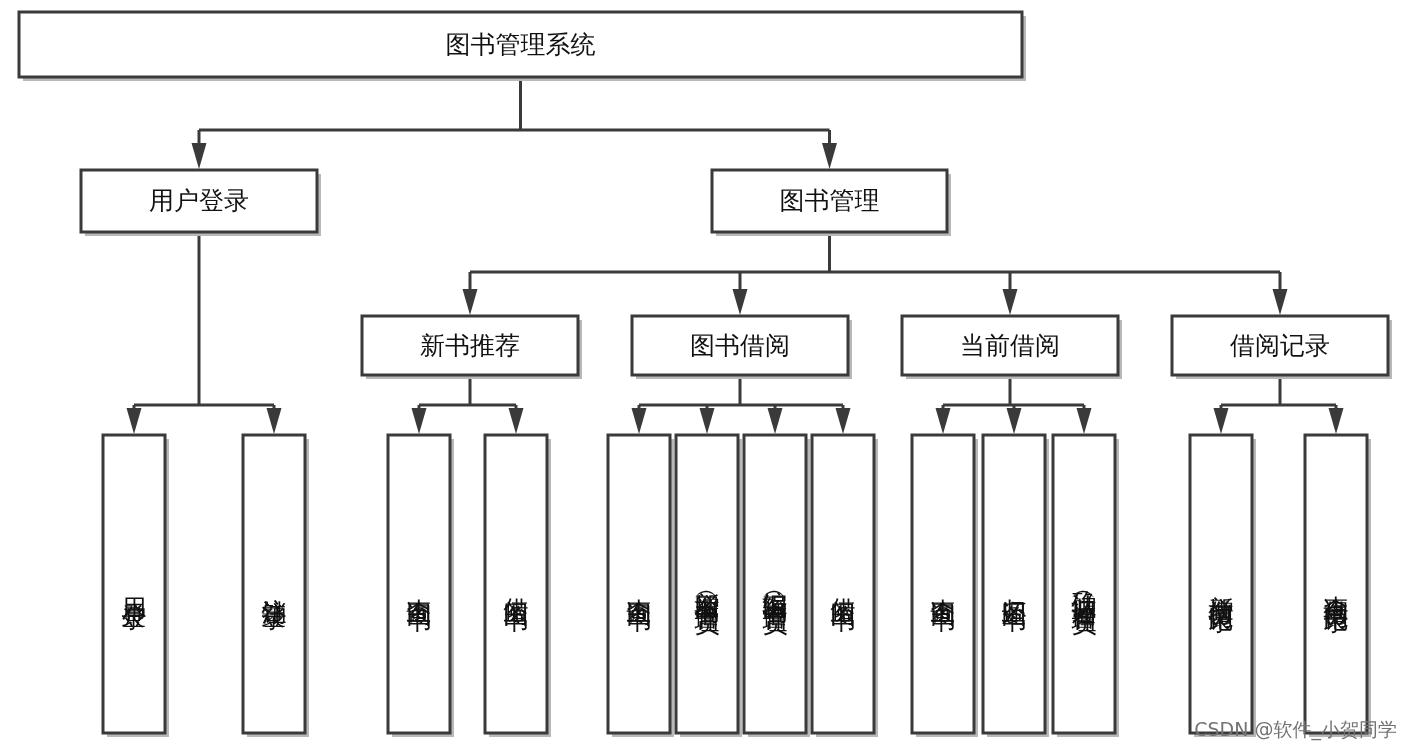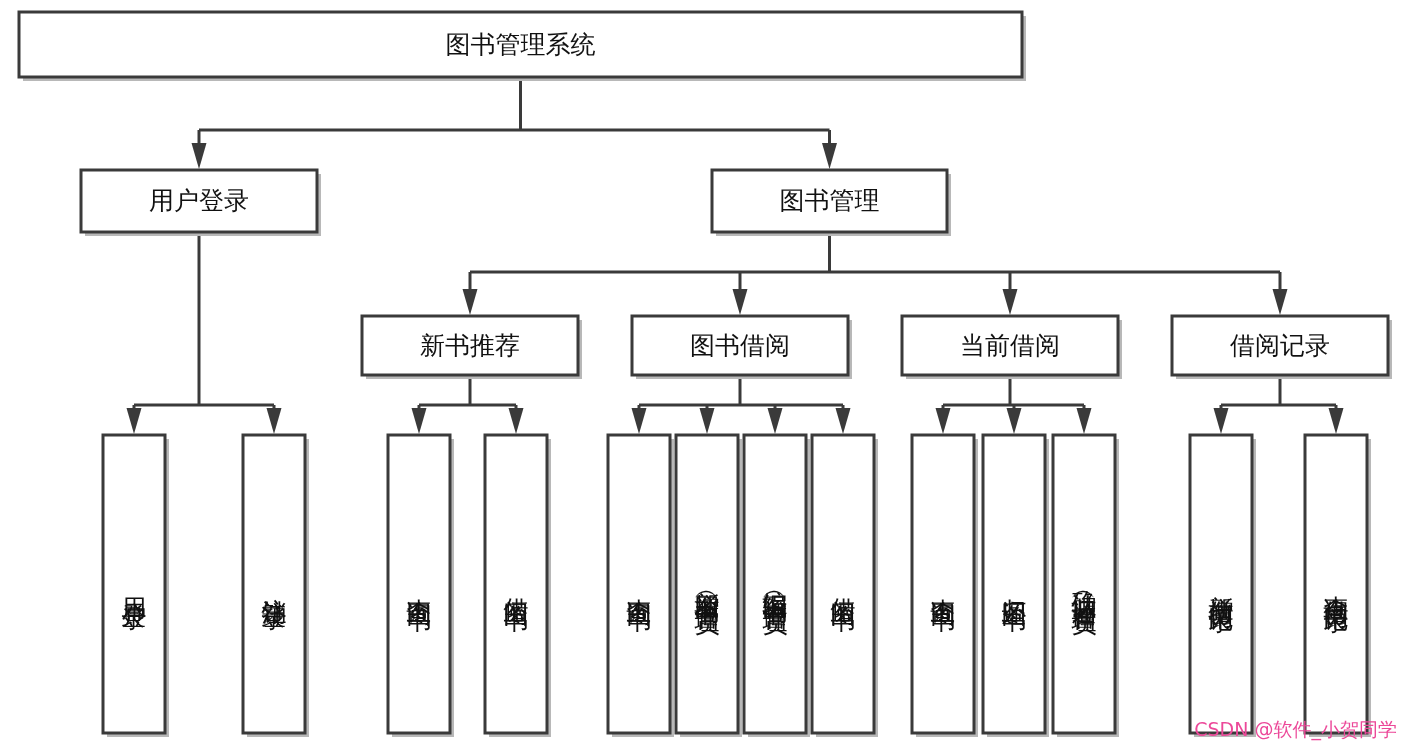--- a/index.html
+++ b/index.html
@@ -62,21 +62,21 @@
     line-height: 1;
     letter-spacing: 3px;
     white-space: nowrap;
   }
   .watermark {
     position: absolute;
     right: 8px;
     bottom: 4px;
     font-family: "DejaVu Sans", "Liberation Sans", sans-serif;
     font-size: 19px;
-    color: #ec4899;
+    color: #737373;
     white-space: nowrap;
     pointer-events: none;
   }
 </style>
 </head>
 <body>
 
 <div id="diagram-root">
   <svg id="diagram" viewBox="0 0 1405 747" xmlns="http://www.w3.org/2000/svg">
     <defs>

